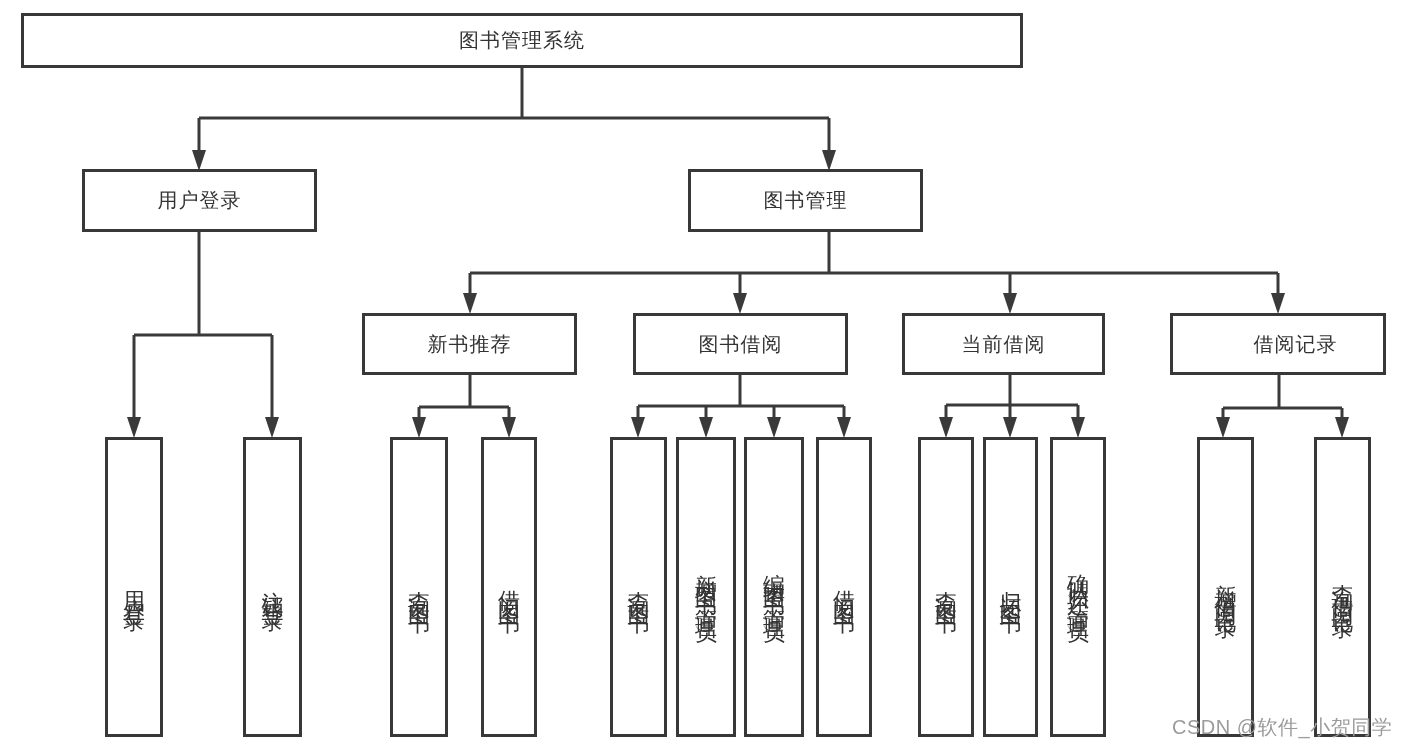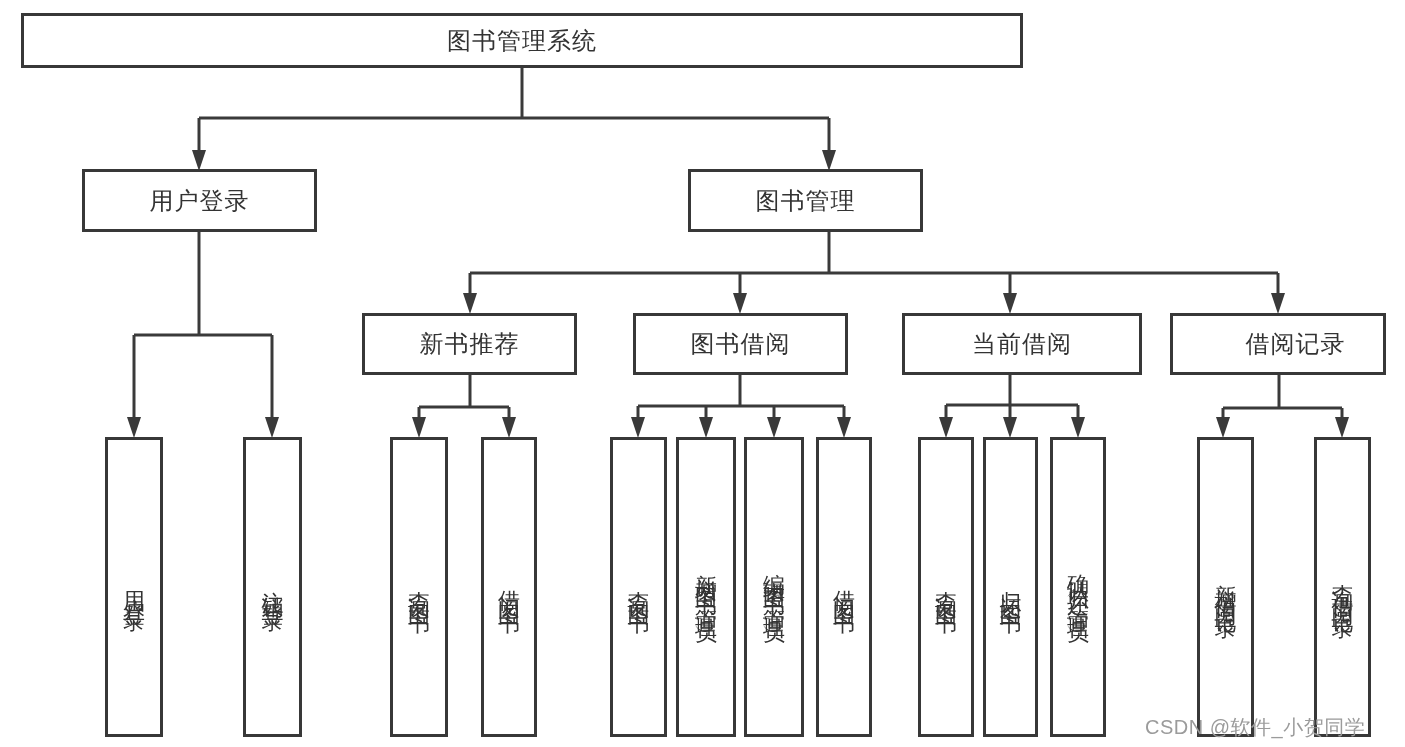--- a/index.html
+++ b/index.html
@@ -34,34 +34,34 @@
     box-sizing: border-box;
     border: 3px solid #383838;
     background: #ffffff;
     color: #333333;
     display: flex;
     align-items: center;
     justify-content: center;
     text-align: center;
   }
   .h-label {
-    font-size: 24px;
+    font-size: 20px;
     letter-spacing: 1px;
     white-space: nowrap;
   }
   .v-label {
     writing-mode: vertical-rl;
     text-orientation: mixed;
     font-size: 22px;
     line-height: 1;
     letter-spacing: 7px;
   }
   .watermark {
     position: absolute;
-    left: 1145px;
+    left: 1172px;
     top: 714px;
     font-size: 20px;
     color: #9b9b9b;
     white-space: nowrap;
     z-index: 5;
     letter-spacing: 0.5px;
   }
 </style>
 </head>
 <body>
@@ -130,21 +130,21 @@
       <polygon points="1335,417 1349,417 1342,438"></polygon>
   </svg>
 
   <div class="node h-label" style="left:21px; top:13px; width:1002px; height:55px;">图书管理系统</div>
 
   <div class="node h-label" style="left:82px; top:169px; width:235px; height:63px;">用户登录</div>
   <div class="node h-label" style="left:688px; top:169px; width:235px; height:63px;">图书管理</div>
 
   <div class="node h-label" style="left:362px; top:313px; width:215px; height:62px;">新书推荐</div>
   <div class="node h-label" style="left:633px; top:313px; width:215px; height:62px;">图书借阅</div>
-  <div class="node h-label" style="left:902px; top:313px; width:240px; height:62px;">当前借阅</div>
+  <div class="node h-label" style="left:902px; top:313px; width:203px; height:62px;">当前借阅</div>
   <div class="node h-label" style="left:1170px; top:313px; width:216px; height:62px;padding-left:35px;">借阅记录</div>
 
   <div class="node v-label" style="left:105px; top:437px; width:58px; height:300px;">用户登录</div>
   <div class="node v-label" style="left:243px; top:437px; width:59px; height:300px;">注销登录</div>
 
   <div class="node v-label" style="left:390px; top:437px; width:58px; height:300px;">查询图书</div>
   <div class="node v-label" style="left:481px; top:437px; width:56px; height:300px;">借阅图书</div>
 
   <div class="node v-label" style="left:610px; top:437px; width:57px; height:300px;">查询图书</div>
   <div class="node v-label" style="left:676px; top:437px; width:60px; height:300px;">新增图书（管理员）</div>

